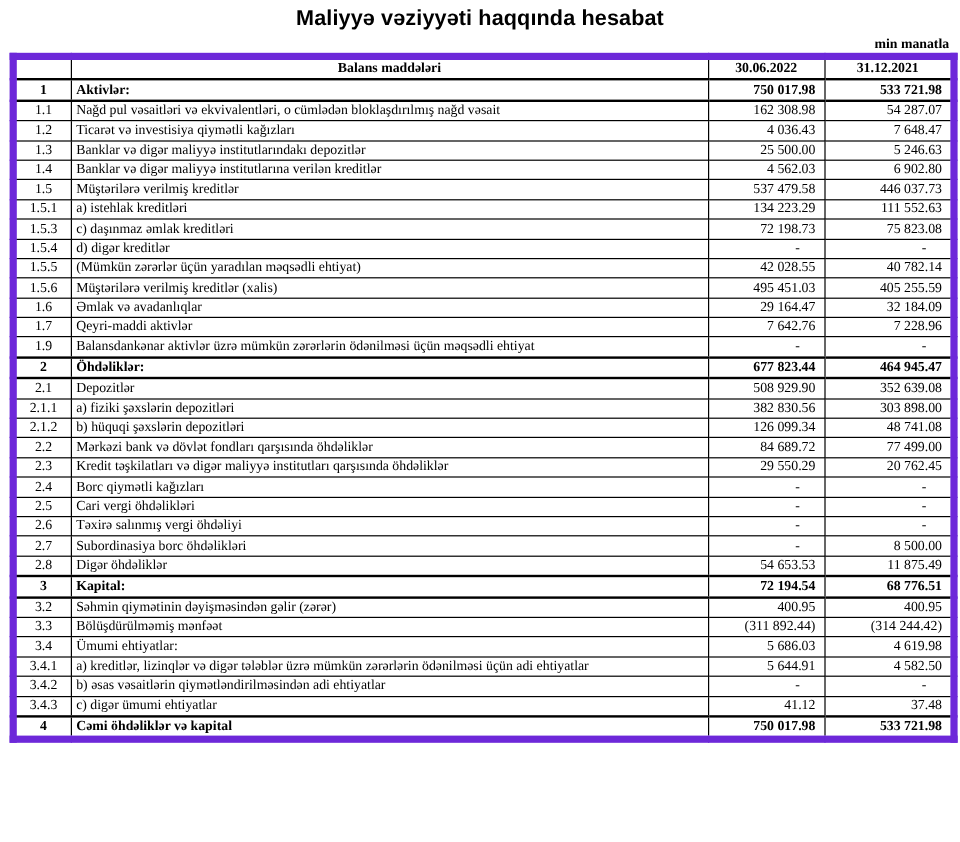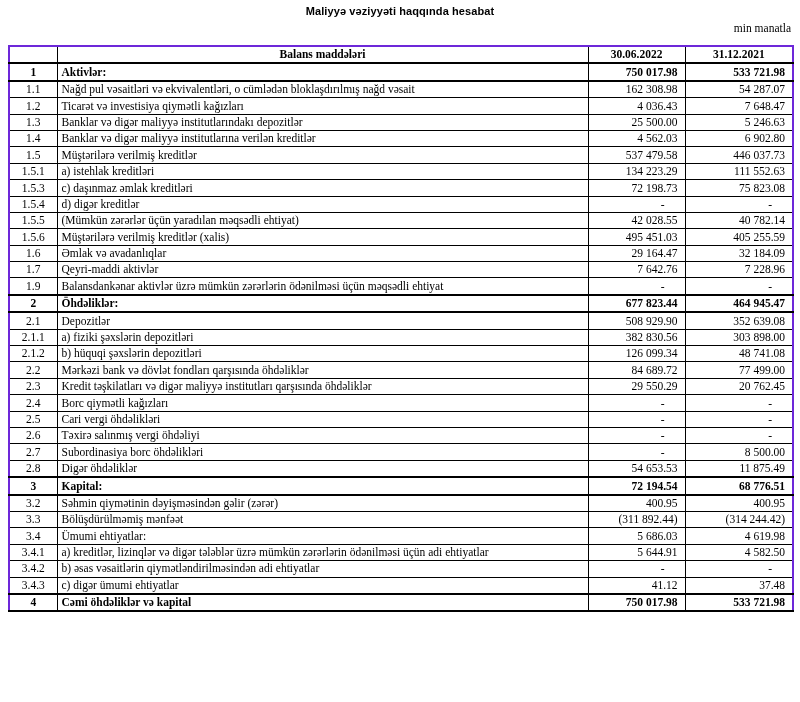--- a/index.html
+++ b/index.html
@@ -16,36 +16,36 @@
   .page {
     width: 800px;
     height: 702px;
     position: relative;
     box-sizing: border-box;
   }
   .report-title {
     text-align: center;
     font-family: "Liberation Sans", sans-serif;
     font-weight: bold;
-    font-size: 11px;
+    font-size: 18px;
     padding-top: 5px;
     letter-spacing: 0.1px;
   }
   .unit-note {
     text-align: right;
-    font-weight: normal;
+    font-weight: bold;
     font-size: 11.5px;
-    padding: 5px 9px 11px 0;
+    padding: 5px 9px 1px 0;
   }
   table.balance {
     border-collapse: collapse;
     table-layout: fixed;
     width: 784px;
     margin: 0 8px;
-    border: 2px solid #6d28d9;
+    border: 6px solid #6d28d9;
   }
   col.c-no   { width: 48px; }
   col.c-item { width: 531px; }
   col.c-v1   { width: 97px; }
   col.c-v2   { width: 108px; }
   th, td {
     border: 1px solid #000;
     font-size: 11.5px;
     font-weight: normal;
     height: 15.4px;

